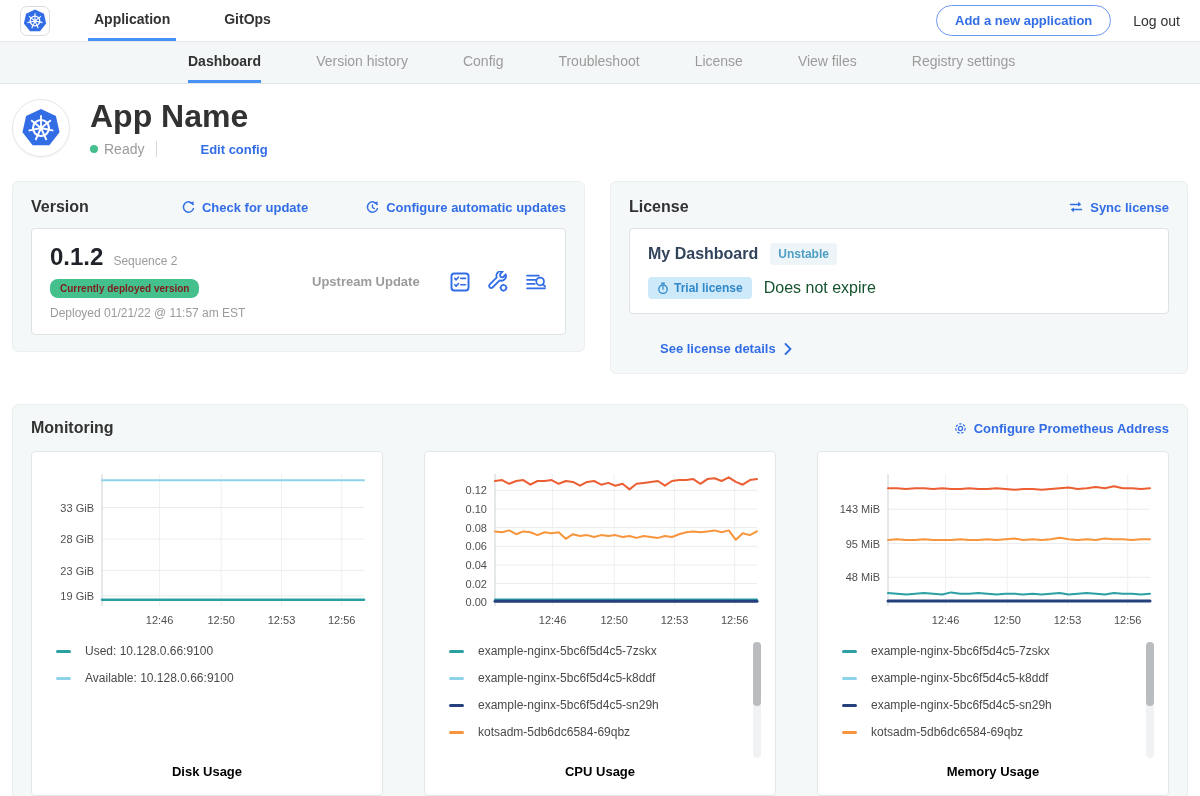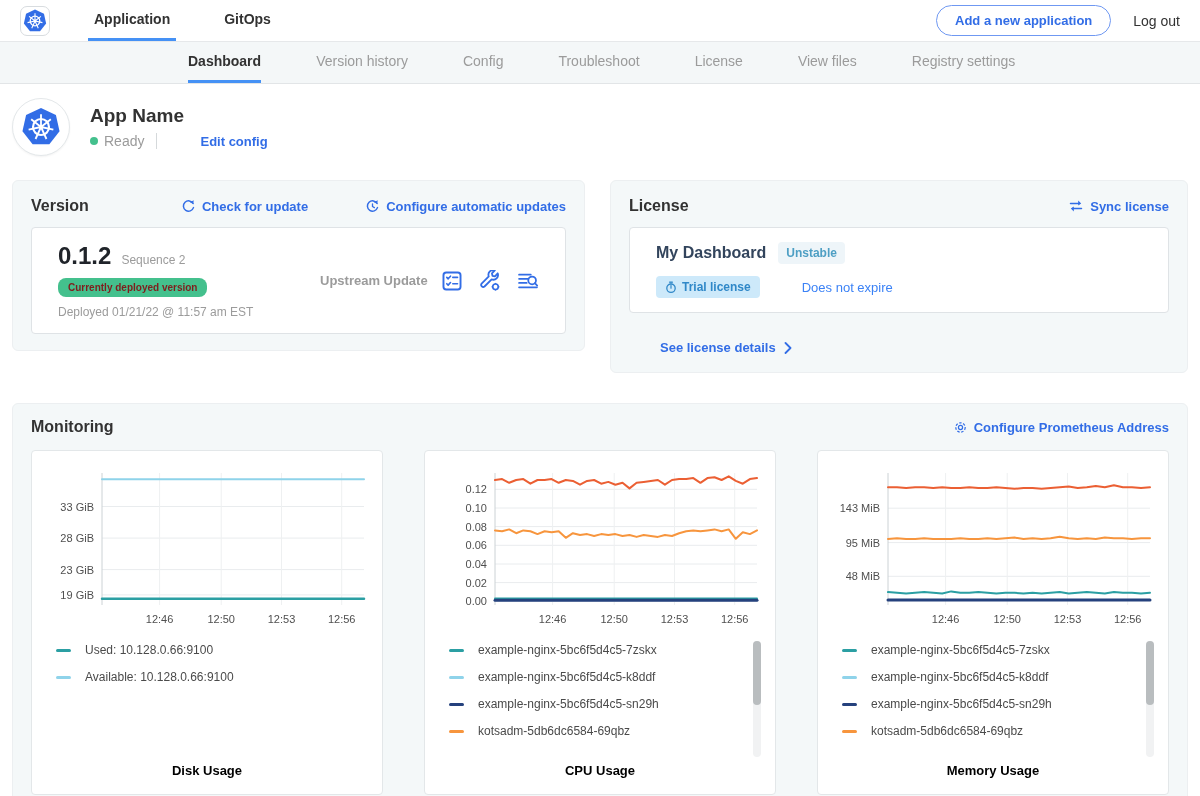--- a/index.html
+++ b/index.html
@@ -17,53 +17,53 @@
 
   
   .subnav { height:42px; background:#f4f7f8; border-bottom:1px solid #e2e5e7; display:flex; align-items:stretch; padding-left:188px; }
   .subnav-tab { display:flex; align-items:center; margin-right:55px; font-size:14px; color:#9b9b9b; border-bottom:3px solid transparent; cursor:pointer; }
   .subnav-tab.active { color:#323232; font-weight:bold; border-bottom-color:#4591f5; }
 
   
   .app-header { display:flex; align-items:center; padding:14px 12px 16px 12px; }
   .app-avatar { width:58px; height:58px; border-radius:50%; border:1px solid #e4e8ea; background:#fff; display:flex; align-items:center; justify-content:center; box-shadow:0 1px 2px rgba(0,0,0,.05); }
   .app-head-text { margin-left:20px; }
-  .app-title { font-size:19px; font-weight:bold; color:#323232; }
+  .app-title { font-size:32px; font-weight:bold; color:#323232; }
   .app-sub { display:flex; align-items:center; margin-top:6px; font-size:14px; }
   .status-dot { width:8px; height:8px; border-radius:50%; background:#44c08d; margin-right:6px; }
   .status-text { color:#9b9b9b; }
   .sub-divider { width:1px; height:16px; background:#d5d9db; margin:0 12px; }
   .link { color:#326de6; font-weight:bold; text-decoration:none; cursor:pointer; font-size:13px; display:inline-flex; align-items:center; gap:6px;padding-left:31px; }
 
   
   .cards-row { display:flex; gap:25px; padding:8px 12px 0 12px; align-items:flex-start; }
   .gray-card { background:#f4f8f9; border:1px solid #eceff1; border-radius:6px; padding:16px 18px; }
   .version-card { flex:0 0 573px; }
   .license-card { flex:1; }
   .card-head { display:flex; align-items:center; }
   .card-title { font-size:16px; font-weight:bold; color:#323232; }
   .card-head-links { margin-left:auto; display:flex; gap:26px; }
-  .white-card { background:#fff; border:1px solid #dfe3e6; border-radius:4px; margin-top:12px; padding:14px 26px; }
+  .white-card { background:#fff; border:1px solid #dfe3e6; border-radius:4px; margin-top:12px; padding:14px 18px; }
   .version-inner { display:flex; align-items:center; }
   .version-left { min-width:250px; }
   .ver-line { display:flex; align-items:baseline; gap:10px; }
   .ver-number { font-size:24px; font-weight:bold; color:#20242a; }
   .ver-seq { font-size:12px; color:#9b9b9b; }
   .badge-green { display:inline-block; margin-top:8px; background:#44c08d; color:#7f1d1d; font-size:10px; font-weight:bold; padding:4px 10px; border-radius:8px; }
   .deployed-at { margin-top:8px; font-size:12px; color:#9b9b9b; }
   .update-type { flex:1; text-align:left; font-size:13px; font-weight:bold; color:#9b9b9b; padding-left:12px; }
   .ver-icons { display:flex; gap:16px; align-items:center; color:#326de6; }
   .see-link { margin-top:25px; }
 
   .cust-line { display:flex; align-items:center; gap:12px; }
   .cust-name { font-size:16px; font-weight:bold; color:#32445c; }
   .badge-channel { background:#eef5f9; color:#4e9fc4; font-size:12px; font-weight:bold; padding:4px 8px; border-radius:4px; }
   .lic-line2 { display:flex; align-items:center; gap:12px; margin-top:12px; }
   .badge-trial { background:#cde9fa; color:#3088c8; font-size:12px; font-weight:bold; padding:4px 9px; border-radius:4px; display:inline-flex; align-items:center; gap:5px; }
-  .expiry { font-size:13px; color:#3b82f6;margin-left:30px; }
+  .expiry { font-size:16px; color:#14532d; }
 
   
   .monitoring { margin:30px 12px 0 12px; background:#f4f8f9; border:1px solid #eceff1; border-radius:6px; padding:14px 18px 18px 18px; }
   .mon-head { display:flex; align-items:center; margin-bottom:14px; }
   .charts-row { display:flex; justify-content:space-between; }
   .chart-card { width:352px; height:345px; background:#fff; border:1px solid #e3e7e9; border-radius:4px; padding:12px; display:flex; flex-direction:column; }
   svg .tick { font-family:"Liberation Sans", sans-serif; font-size:11px; fill:#4f4f4f; }
   .legend { position:relative; margin-top:12px; padding-left:12px; flex:1; }
   .legend-item { display:flex; align-items:center; margin-bottom:13px; }
   .legend-dash { width:15px; height:3px; border-radius:2px; margin-right:14px; flex:0 0 auto; }

